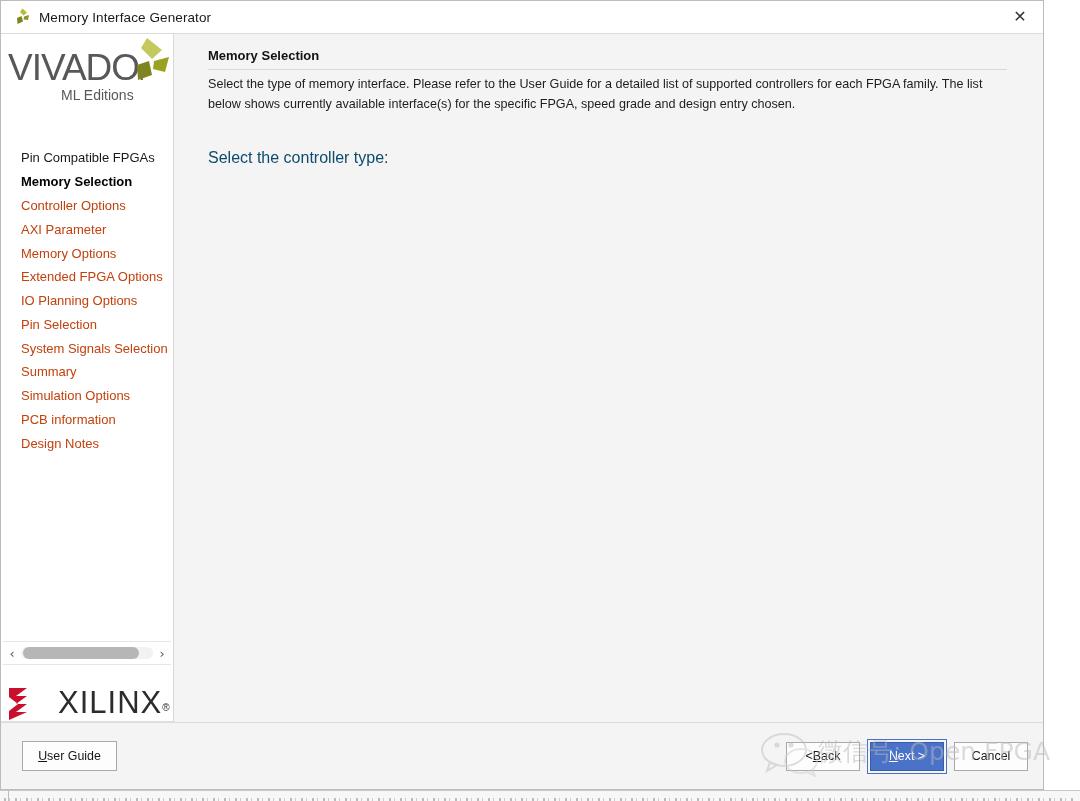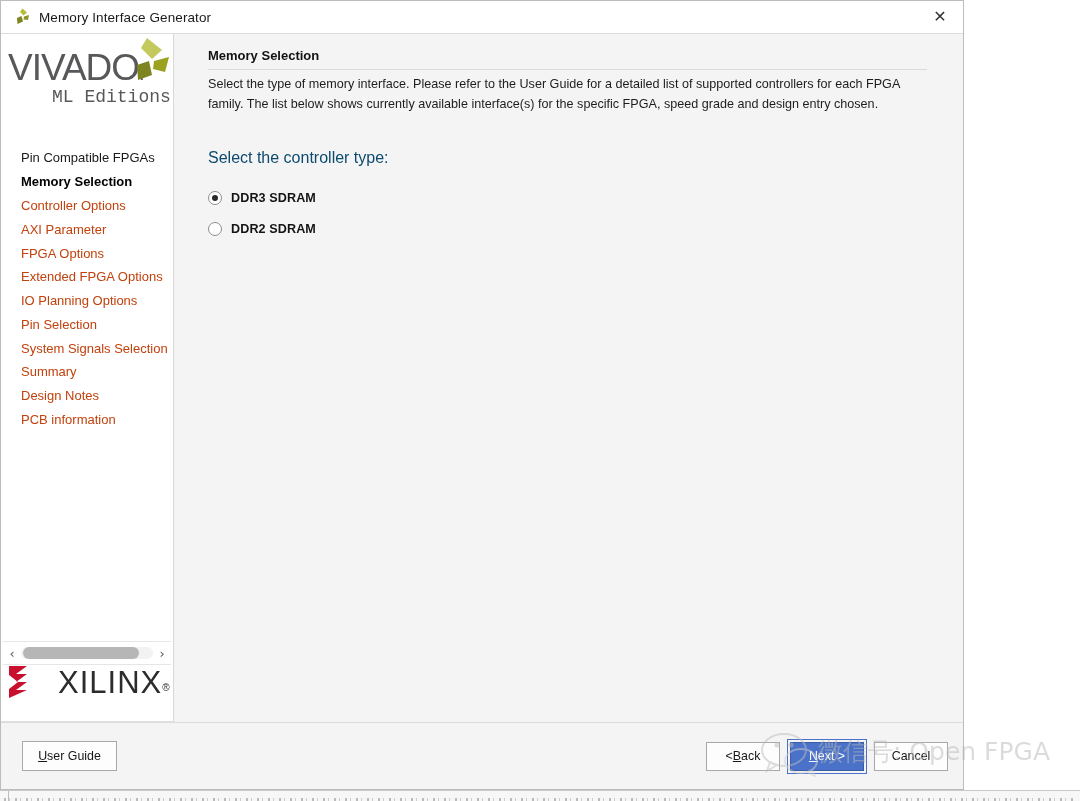--- a/index.html
+++ b/index.html
@@ -12,21 +12,21 @@
     height: 801px;
     font-family: "Liberation Sans", sans-serif;
     overflow: hidden;
     position: relative;
   }
 
   
   .window {
     position: absolute;
     left: 0; top: 0;
-    width: 964px;
+    width: 1044px;
     height: 790px;
     background: #ffffff;
     border: 1px solid #bcbcbc;
     box-sizing: border-box;
     display: flex;
     flex-direction: column;
   }
 
   
   .titlebar {
@@ -93,24 +93,23 @@
     letter-spacing: -1px;
     color: #58585a;
     font-weight: 400;
   }
   .vivado-dot {
     font-size: 20px;
     color: #58585a;
   }
   .vivado-sub {
     position: absolute;
-    left: 51px; top: 53px;
-    font-size: 18px;
+    left: 60px; top: 53px;
+    font-size: 14px;
     color: #58585a;
-    font-family: Liberation Mono, monospace;
   }
   .pinwheel {
     position: absolute;
     left: 118px; top: 2px;
     width: 52px; height: 46px;
   }
 
   .nav {
     margin-top: 34px;
     flex: 1;
@@ -158,21 +157,21 @@
     height: 12px;
     background: #b6b6b6;
     border-radius: 6px;
     cursor: pointer;
   }
 
   
   .xilinx {
     height: 56px;
     display: flex;
-    align-items: flex-start;
+    align-items: flex-end;
     padding-left: 6px;
     background: #ffffff;
     border-bottom: 1px solid #e0e0e0;
   }
   .xilinx-mark { width: 42px; height: 34px; margin-right: 9px; }
   .xilinx-word {
     font-size: 31px;
     letter-spacing: 1px;
     color: #2c2c2c;
     font-weight: 400;
@@ -361,28 +360,29 @@
             <path d="M30 25 L33 39 L19 44 L18 29 Z" fill="#7d8420"></path>
           </svg>
         </div>
       </div>
 
       <div class="nav">
         <div class="nav-item visited">Pin Compatible FPGAs</div>
         <div class="nav-item active">Memory Selection</div>
         <div class="nav-item">Controller Options</div>
         <div class="nav-item">AXI Parameter</div>
-        <div class="nav-item">FPGA Options</div>
+        <div class="nav-item">Memory Options</div>
         <div class="nav-item">Extended FPGA Options</div>
         <div class="nav-item">IO Planning Options</div>
         <div class="nav-item">Pin Selection</div>
         <div class="nav-item">System Signals Selection</div>
         <div class="nav-item">Summary</div>
+        <div class="nav-item">Simulation Options</div>
+        <div class="nav-item">PCB information</div>
         <div class="nav-item">Design Notes</div>
-        <div class="nav-item">PCB information</div>
       </div>
 
       <div class="sb-scroll">
         <div class="sb-arrow">‹</div>
         <div class="sb-track">
           <div class="sb-thumb"></div>
         </div>
         <div class="sb-arrow">›</div>
       </div>
 
@@ -394,30 +394,20 @@
         </div>
         <div class="xilinx-word"><span>XILINX</span><span class="xilinx-reg">®</span></div>
       </div>
     </div>
 
     <div class="content">
       <div class="section-head">Memory Selection</div>
       <div class="para">Select the type of memory interface. Please refer to the User Guide for a detailed list of supported controllers for each FPGA family. The list below shows currently available interface(s) for the specific FPGA, speed grade and design entry chosen.</div>
       <div class="sub-label">Select the controller type:</div>
 
-      <div class="radio-group">
-        <div class="radio-row">
-          <span class="radio checked"></span>
-          <span class="radio-label">DDR3 SDRAM</span>
-        </div>
-        <div class="radio-row">
-          <span class="radio"></span>
-          <span class="radio-label">DDR2 SDRAM</span>
-        </div>
-      </div>
     </div>
   </div>
 
   <div class="footer">
     <div class="btn btn-user-guide">
       <span class="mn">U</span>
         <span>ser Guide</span>
     </div>
 
     <div class="footer-right">

